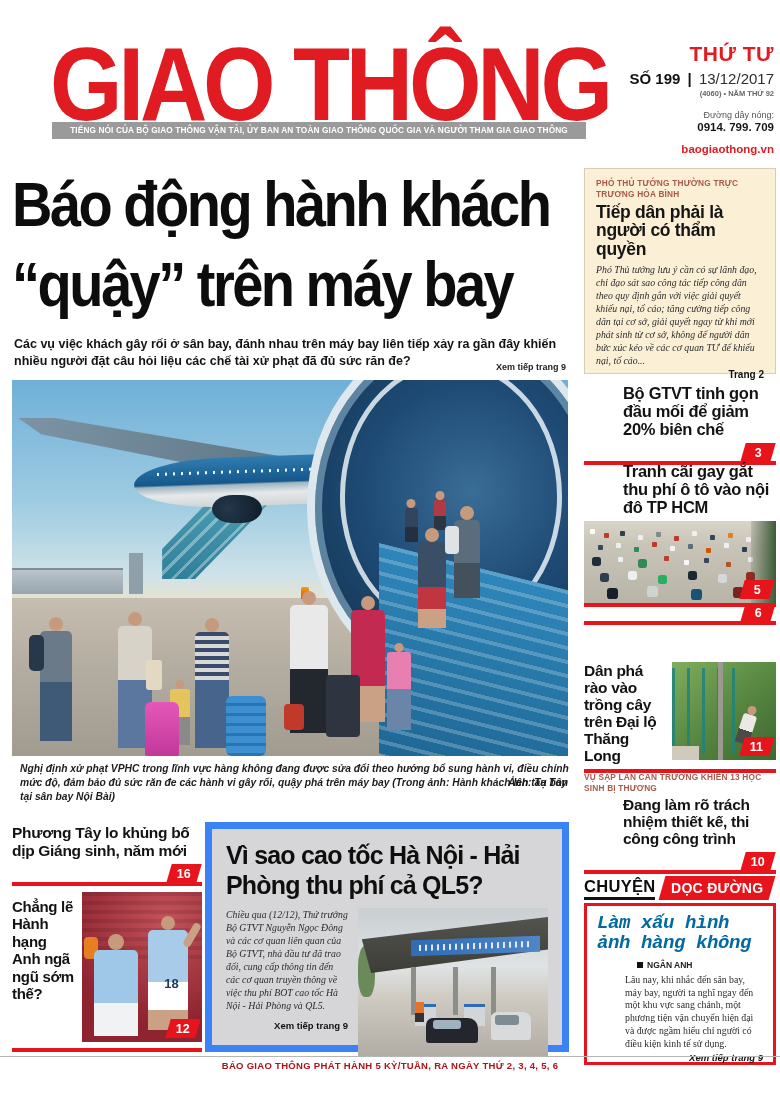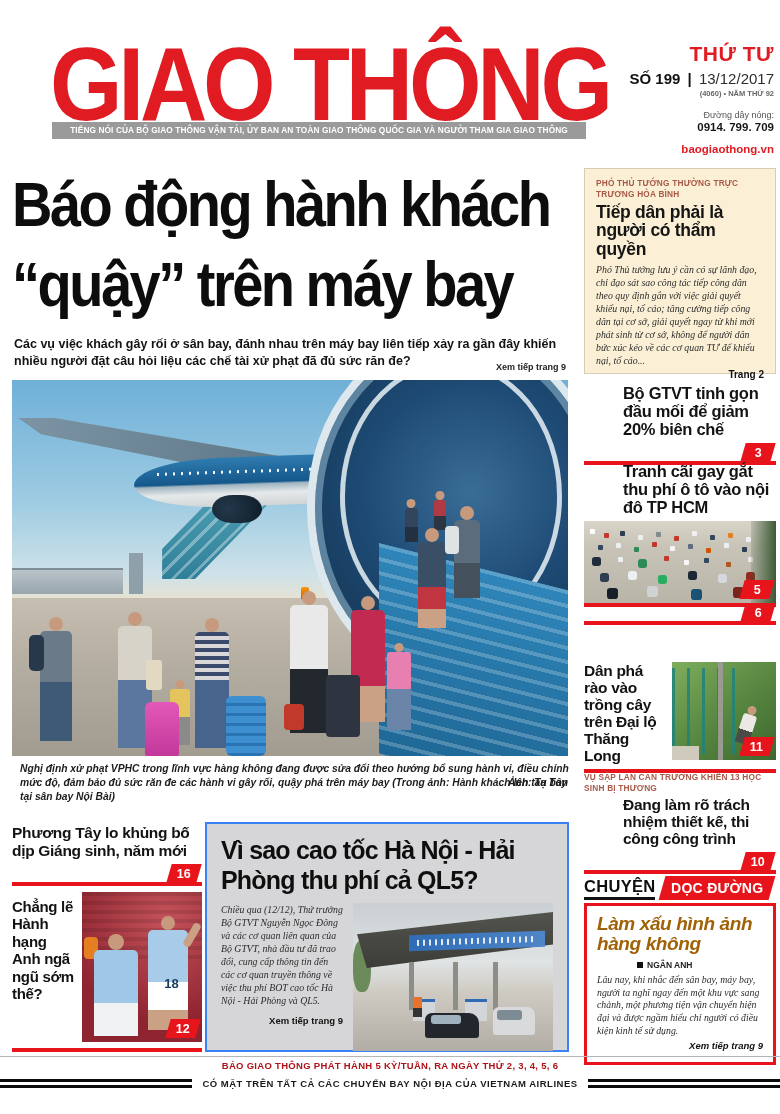--- a/index.html
+++ b/index.html
@@ -137,25 +137,25 @@
            background:linear-gradient(#ece9e4 0 55%, #4a4a48 55%); }
   .groad { left:0; bottom:0; width:26%; height:14%; background:#cfcabc; }
   .sb5 h3 { font-size:15.5px; }
 
   .cddh { position:absolute; left:584px; top:876px; width:192px; display:flex; align-items:center; gap:7px; }
   .cddh .w1 { font-size:16.5px; font-weight:700; letter-spacing:.3px; color:#0e0e0e; border-bottom:3px solid #111; padding-bottom:1px; }
   .badge { background:#e8141b; transform:skewX(-16deg); padding:3px 9px; }
   .badge span { display:inline-block; transform:skewX(16deg); color:#fff; font-size:14px; font-weight:700; letter-spacing:.3px; }
   .cddbox { position:absolute; left:584px; top:903px; width:192px; height:162px; border:3px solid #e8141b;
             background:#fff; padding:8px 10px; }
-  .cddbox h2 { font-size:19px; font-weight:700; font-style:italic; line-height:1.05; letter-spacing:-.4px; color:#a16207; }
+  .cddbox h2 { font-size:19px; font-weight:700; font-style:italic; line-height:1.05; letter-spacing:-.4px; color:#0369a1;font-family:Liberation Mono, monospace; }
   .byline { margin-top:6px; font-size:8.5px; font-weight:700; color:#222;padding-left:40px; }
   .sq { display:inline-block; width:6px; height:6px; background:#111; margin-right:4px; }
-  .cddbody { margin-top:4px; font-family:"Liberation Serif", serif; font-style:italic; font-size:9.8px;
-             line-height:1.3; color:#2b2b2b; }
+  .cddbody { margin-top:4px; font-family:"Liberation Serif", serif; font-size:9.8px;
+             line-height:1.3; color:#2b2b2b;margin-left:28px; }
   .cddjump { text-align:right; font-size:9.5px; font-weight:700; font-style:italic; color:#111; margin-top:2px; }
 
   
   .bl { position:absolute; left:12px; width:190px; }
   .bl h3 { font-size:15.5px; font-weight:700; line-height:1.14; letter-spacing:-.3px; color:#131313; }
   .bl2 { position:absolute; left:12px; top:892px; width:190px; height:160px; }
   .bl2text { position:absolute; left:0; top:6px; width:66px; font-size:15px; font-weight:700; line-height:1.16;
              letter-spacing:-.3px; color:#131313; }
   .fb { position:absolute; left:70px; top:0; width:120px; height:150px; overflow:hidden;
         background:radial-gradient(circle at 70% 18%, #c4525a, #8e2430 70%);}
@@ -165,21 +165,21 @@
   .fpl2 { left:55%; bottom:8%; width:40px; height:100px; background:linear-gradient(#a7cbe8 0 52%, #ffffff 52% 80%, #caa184 80%); }
   .fpl2::after { content:""; position:absolute; right:-8px; top:-8px; width:8px; height:26px; background:#caa184;
                  transform:rotate(30deg); border-radius:4px; }
   .fnum { position:absolute; left:58%; bottom:34%; width:40px; text-align:center; color:#1b3a5c;
           font-size:13px; font-weight:700; }
   .forange { left:2%; top:30%; width:14px; height:22px; background:#e67e22; border-radius:4px; }
   .bl2 .barline { position:absolute; left:0; right:0; bottom:0; }
 
   
   .cbox { position:absolute; left:205px; top:822px; width:364px; height:230px; background:#d6d6d8;
-          border:2px solid #3b82f6; padding:12px 14px; }
+          border:7px solid #3b82f6; padding:12px 14px; }
   .cbox h2 { font-size:25px; font-weight:700; line-height:1.1; letter-spacing:-.8px; color:#0e0e0e;
              transform:scaleY(1.06); transform-origin:top left; }
   .crow { display:flex; gap:10px; margin-top:12px;justify-content:flex-end; }
   .ctext { width:122px; font-family:"Liberation Serif", serif; font-style:italic; font-size:9.8px;
            line-height:1.33; color:#2b2b2b; }
   .cjump { margin-top:8px; text-align:right; font-size:9.5px; font-weight:700; font-style:normal;
            font-family:"Liberation Sans", sans-serif; color:#111; }
   .toll { position:relative; width:204px; height:148px; overflow:hidden; background:linear-gradient(#c9cfd2,#dfe3e4 40%,#cfcbc2 60%,#b2ada4); }
   .canopy { left:2%; top:6%; width:98%; height:38%; background:linear-gradient(#54544e,#3c3c38);
             clip-path:polygon(0 40%,100% 0,100% 58%,5% 100%); }
@@ -378,19 +378,14 @@
         <div class="ab car2">
             <i></i>
           </div>
         <div class="ab tfig"></div>
       </div>
     </div>
   </div>
 
   <div class="f1line"></div>
   <div class="f1">BÁO GIAO THÔNG PHÁT HÀNH 5 KỲ/TUẦN, RA NGÀY THỨ 2, 3, 4, 5, 6</div>
-  <div class="f2">
-    <div class="dbar"></div>
-    <div class="txt">CÓ MẶT TRÊN TẤT CẢ CÁC CHUYẾN BAY NỘI ĐỊA CỦA VIETNAM AIRLINES</div>
-    <div class="dbar"></div>
-  </div>
 
 </div>
 
 </body></html>

